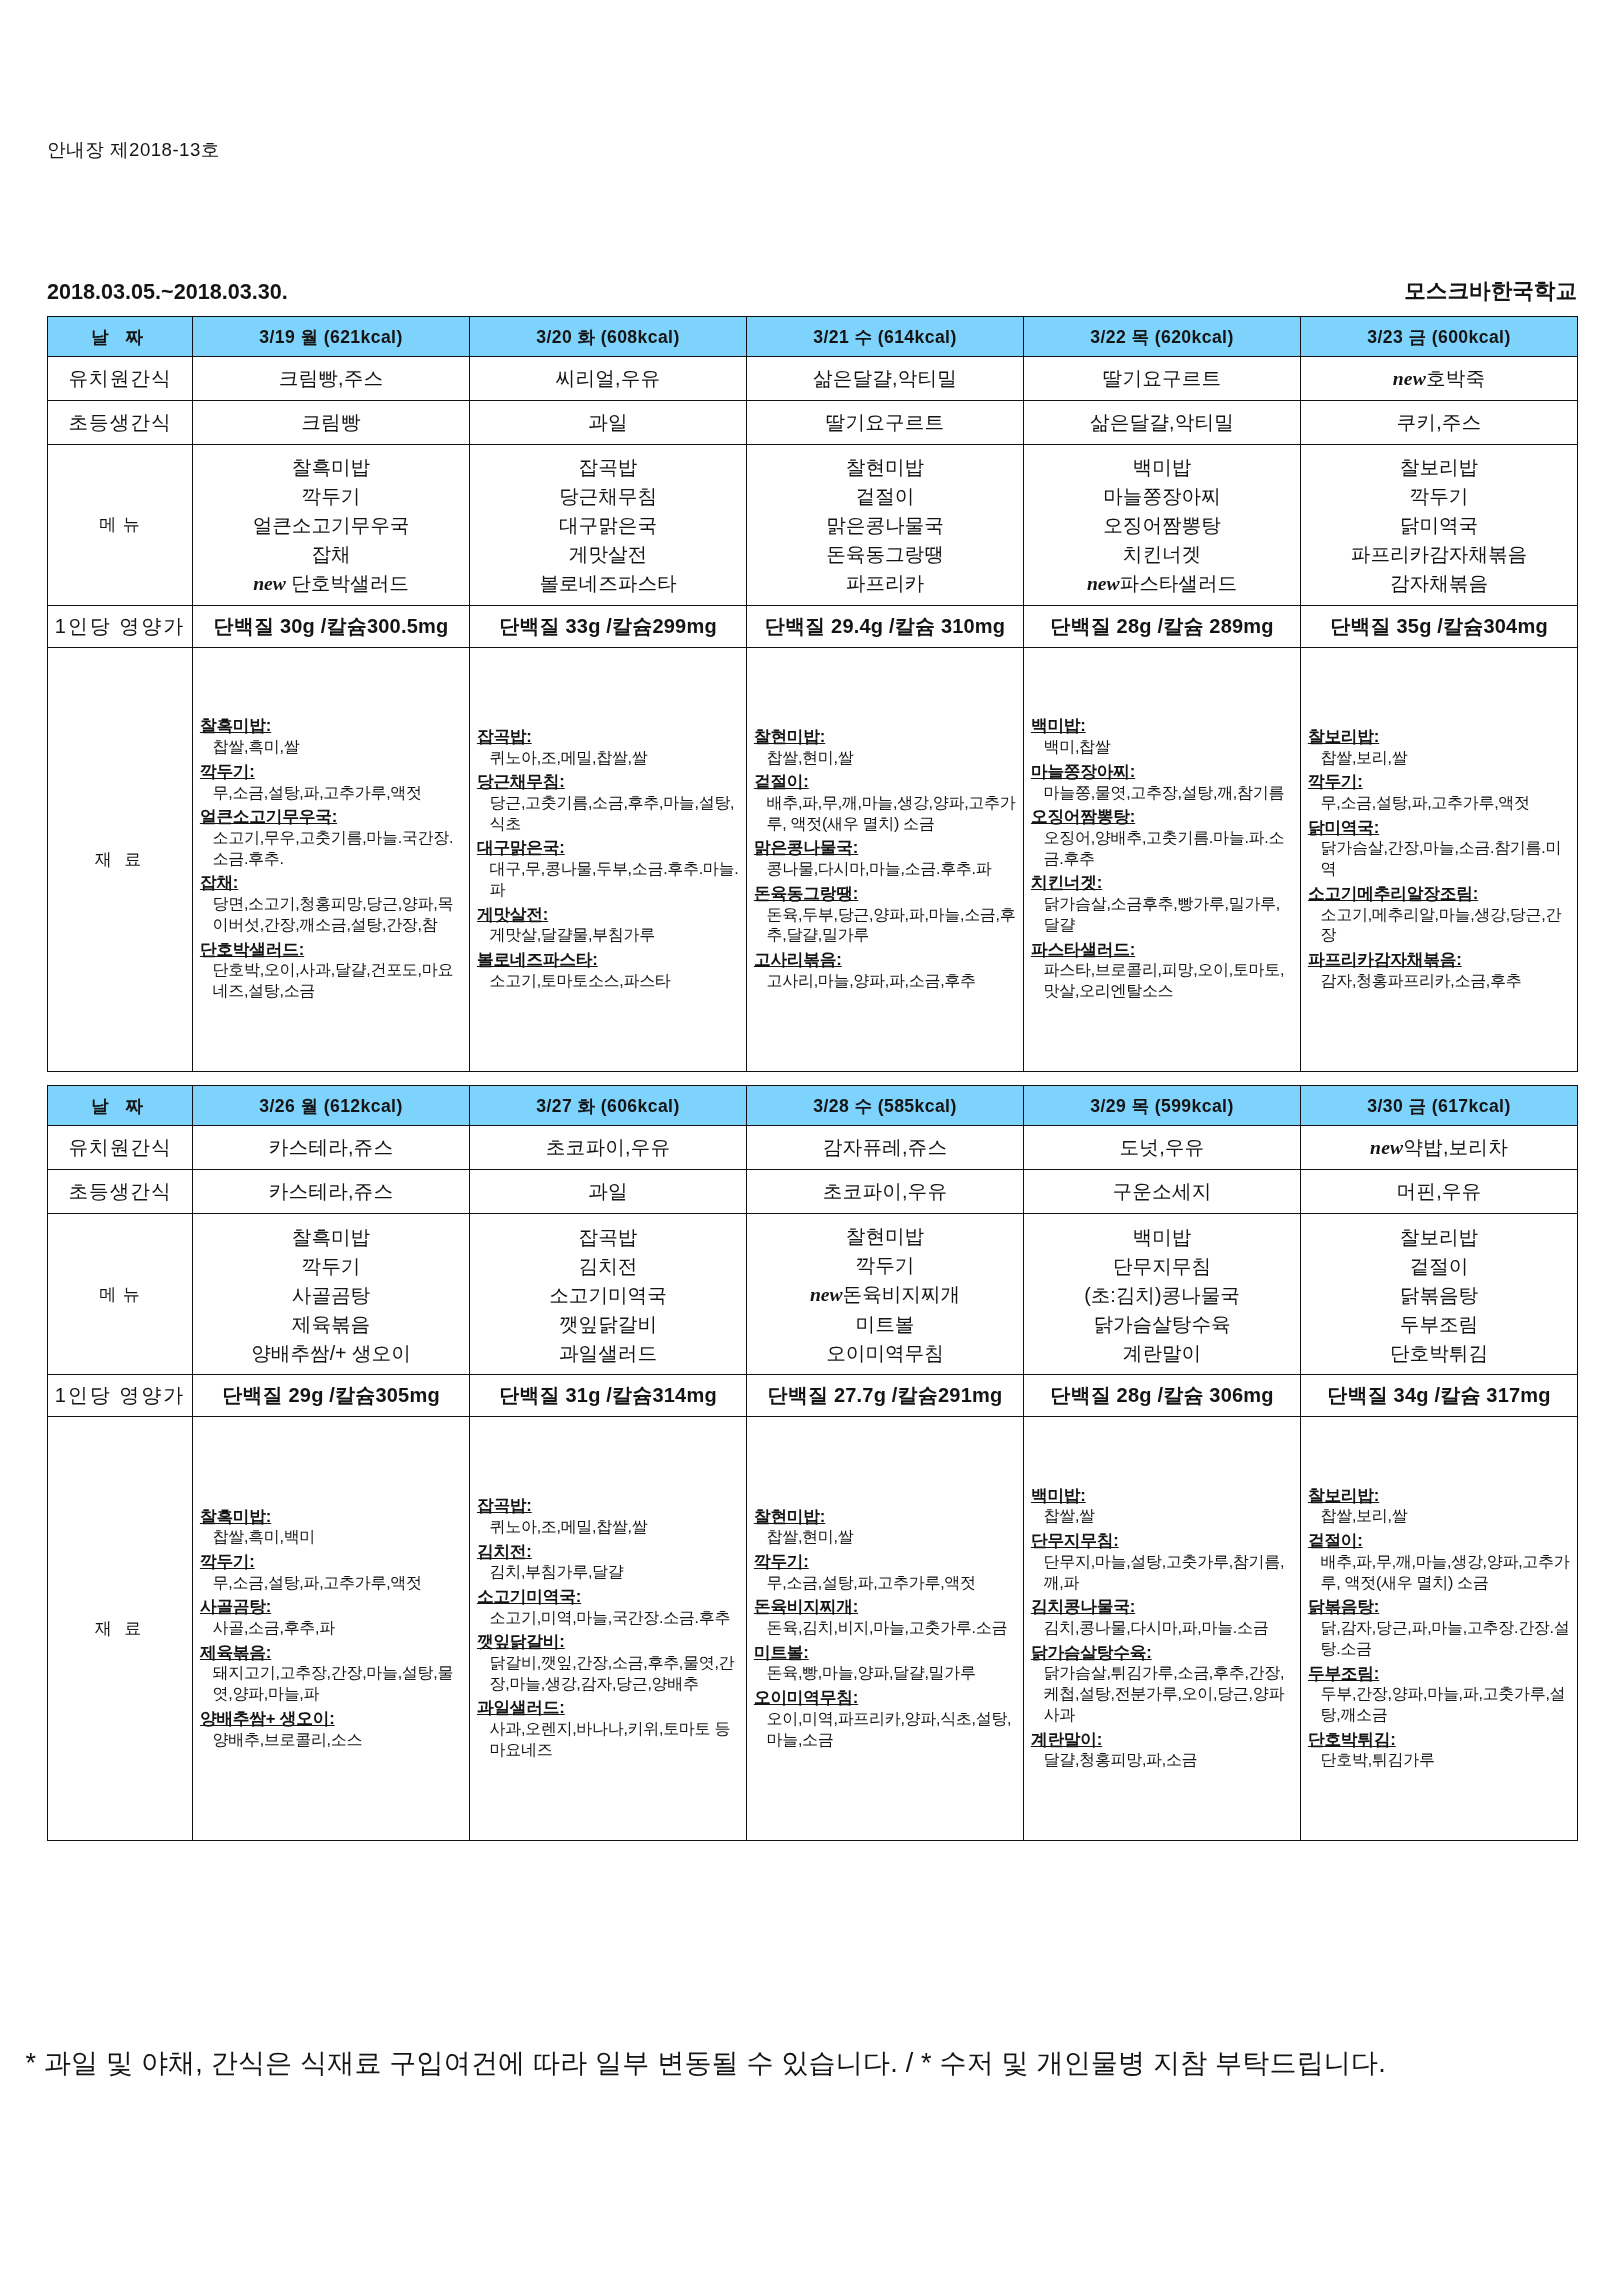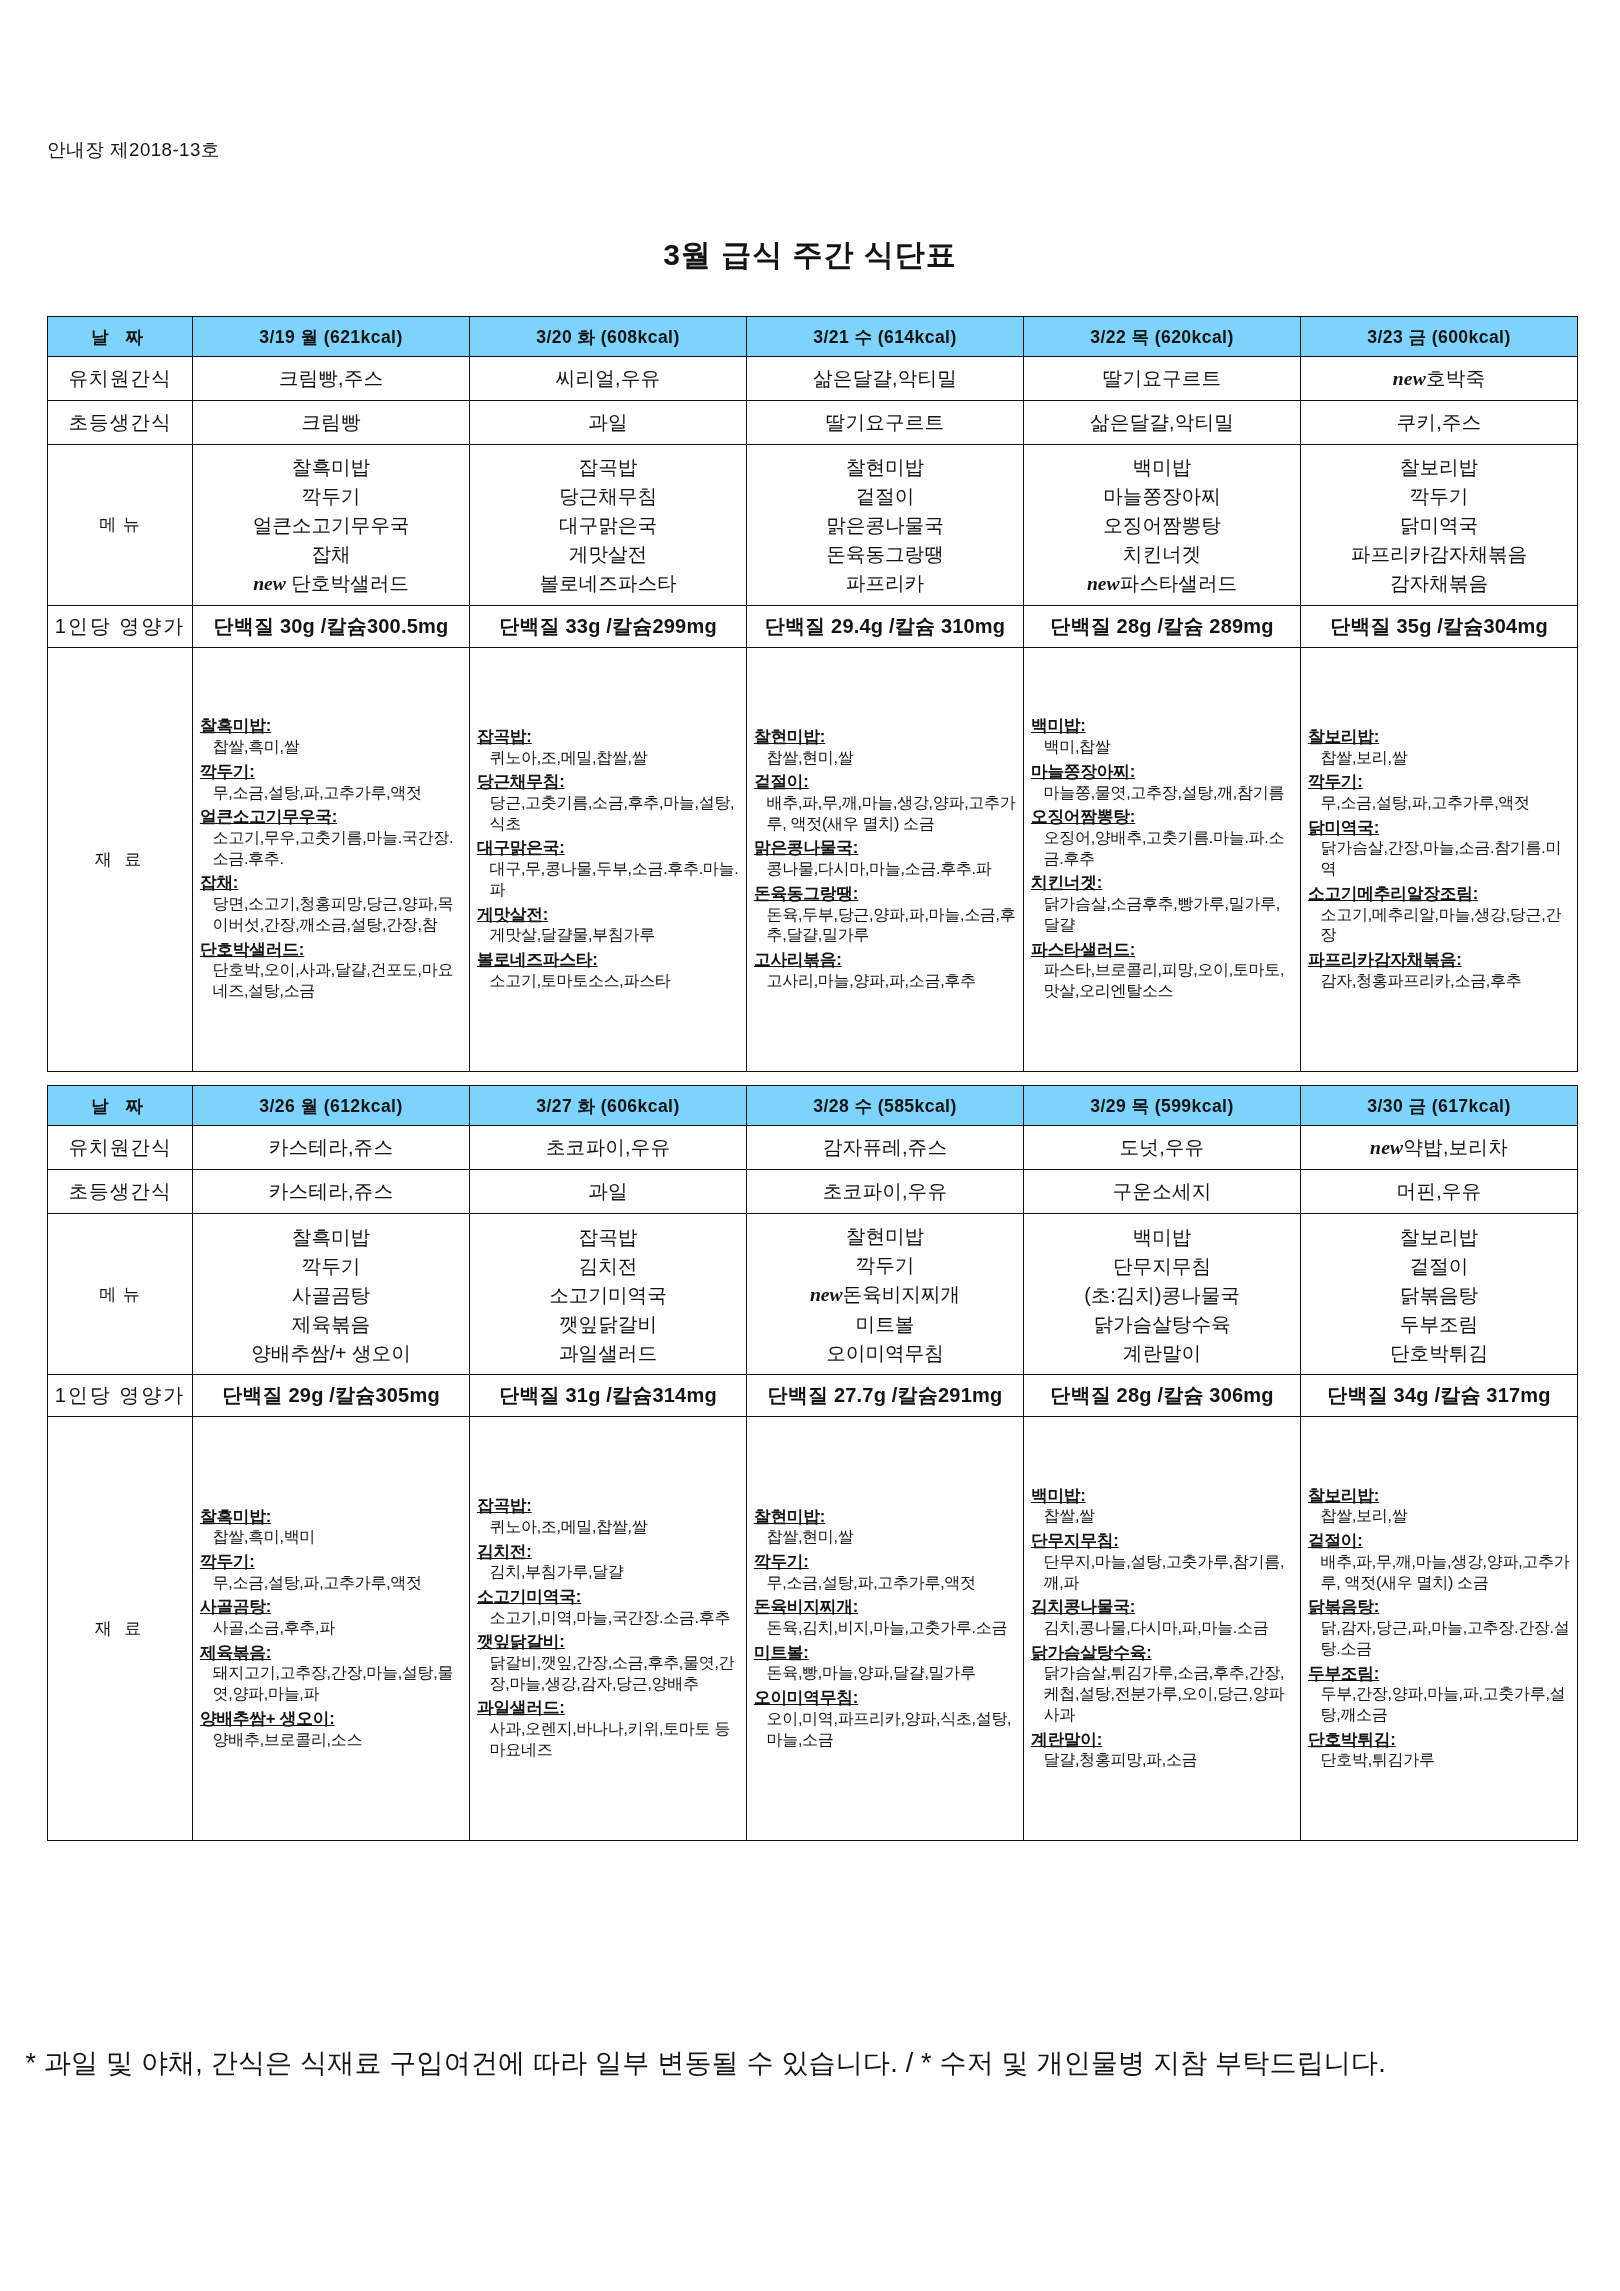--- a/index.html
+++ b/index.html
@@ -161,22 +161,25 @@
     letter-spacing: 0.2px;
   }
 </style>
 </head>
 <body>
 
 <div class="page">
 
   <div class="doc-no">안내장 제2018-13호</div>
 
-  <div class="doc-title">3월 급식 주간 식단표</div>
-
+
+  <div class="meta-row">
+    <span class="range">2018.03.05.~2018.03.30.</span>
+    <span class="school">모스크바한국학교</span>
+  </div>
 
   <div class="tables">
     <table class="menu">
       <colgroup>
         <col class="c0">
           <col class="cd">
           <col class="cd">
           <col class="cd">
           <col class="cd">
           <col class="cd">

